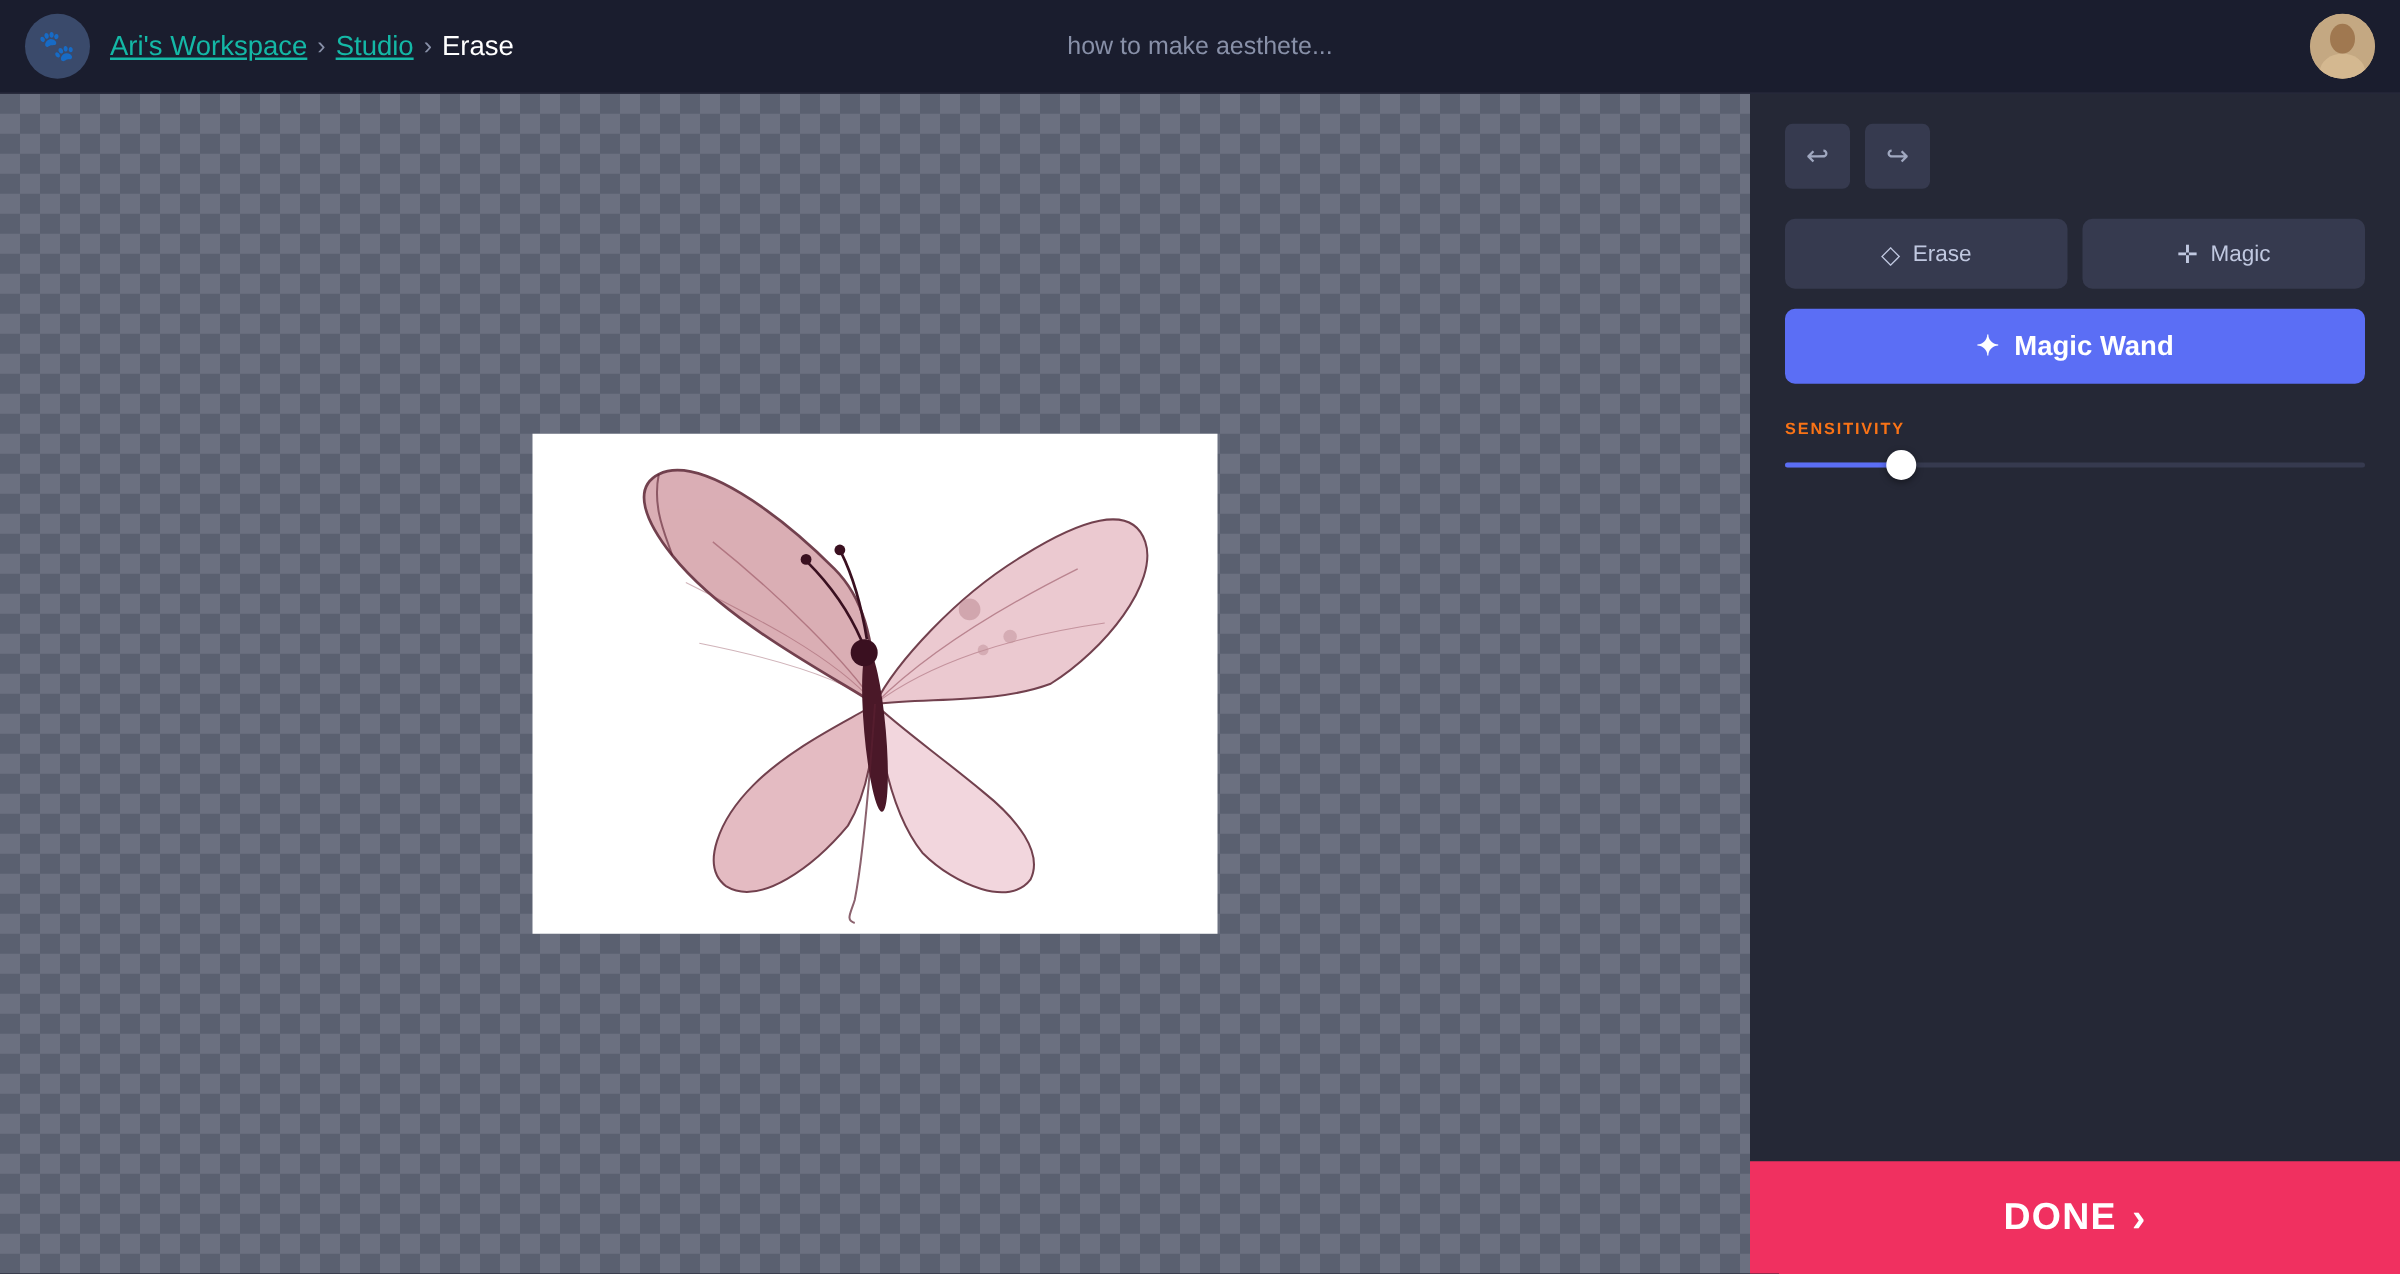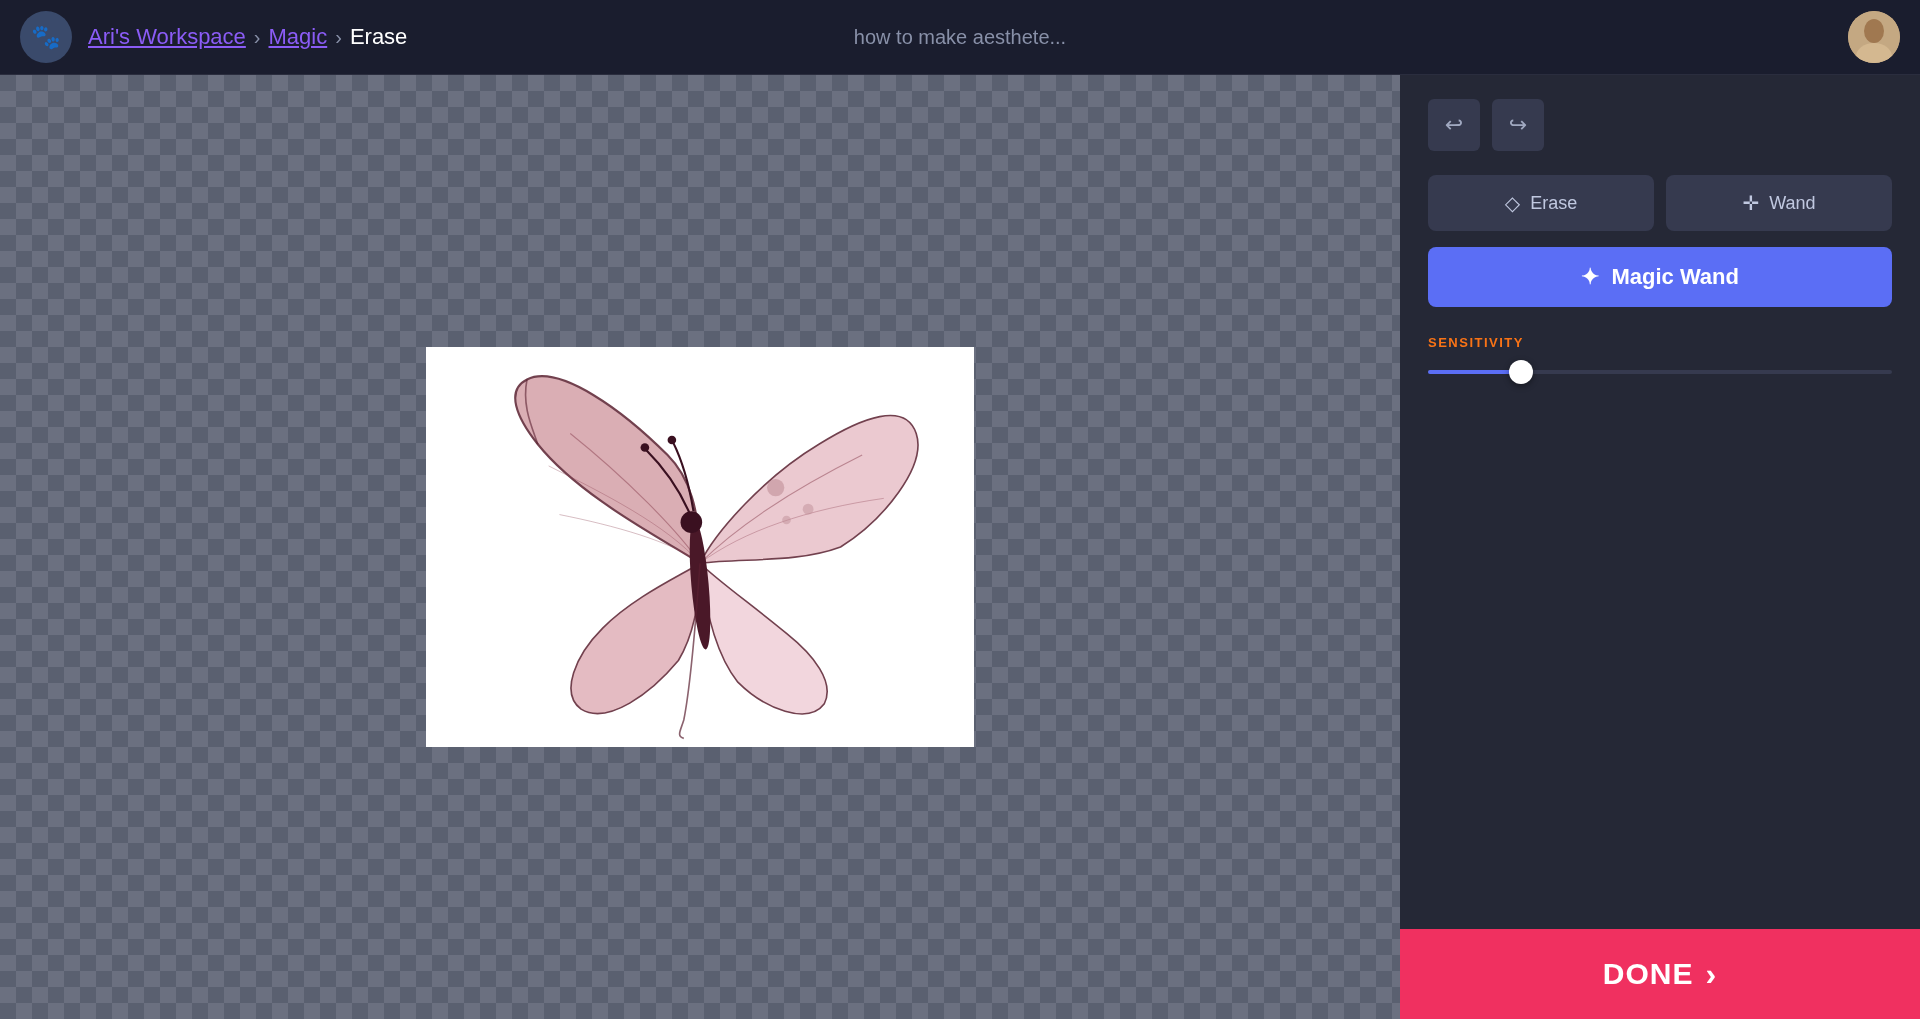--- a/index.html
+++ b/index.html
@@ -43,21 +43,21 @@
     .breadcrumb {
       display: flex;
       align-items: center;
       gap: 8px;
       font-size: 22px;
       color: #ffffff;
     }
 
     .breadcrumb-link {
       text-decoration: underline;
-      color: #8b5cf6;
+      color: #14b8a6;
       cursor: pointer;
     }
 
     .breadcrumb-separator {
       color: #8890a8;
       font-size: 20px;
     }
 
     .breadcrumb-current {
       color: #ffffff;
@@ -277,21 +277,21 @@
 </head>
 <body>
 
 <div class="header">
   <div class="header-logo">
     🐾
   </div>
   <nav class="breadcrumb">
     <span class="breadcrumb-link">Ari's Workspace</span>
     <span class="breadcrumb-separator">›</span>
-    <span class="breadcrumb-link">Magic</span>
+    <span class="breadcrumb-link">Studio</span>
     <span class="breadcrumb-separator">›</span>
     <span class="breadcrumb-current">Erase</span>
   </nav>
   <div class="header-title">how to make aesthete...</div>
   <div class="header-avatar">
     <svg width="52" height="52" viewBox="0 0 52 52">
       <rect width="52" height="52" fill="#c4a882" rx="26"></rect>
       <ellipse cx="26" cy="20" rx="10" ry="12" fill="#a07850"></ellipse>
       <ellipse cx="26" cy="46" rx="18" ry="14" fill="#d4b890"></ellipse>
     </svg>
@@ -352,21 +352,21 @@
         </button>
       </div>
 
       <div class="tool-buttons">
         <button class="tool-btn">
           <span style="font-size:20px;">◇</span>
           <span>Erase</span>
         </button>
         <button class="tool-btn">
           <span style="font-size:20px;">✛</span>
-          <span>Wand</span>
+          <span>Magic</span>
         </button>
       </div>
 
       <button class="magic-wand-btn">
         <span style="font-size:22px;">✦</span>
         <span>Magic Wand</span>
       </button>
 
       <div class="sensitivity-label">SENSITIVITY</div>
 

